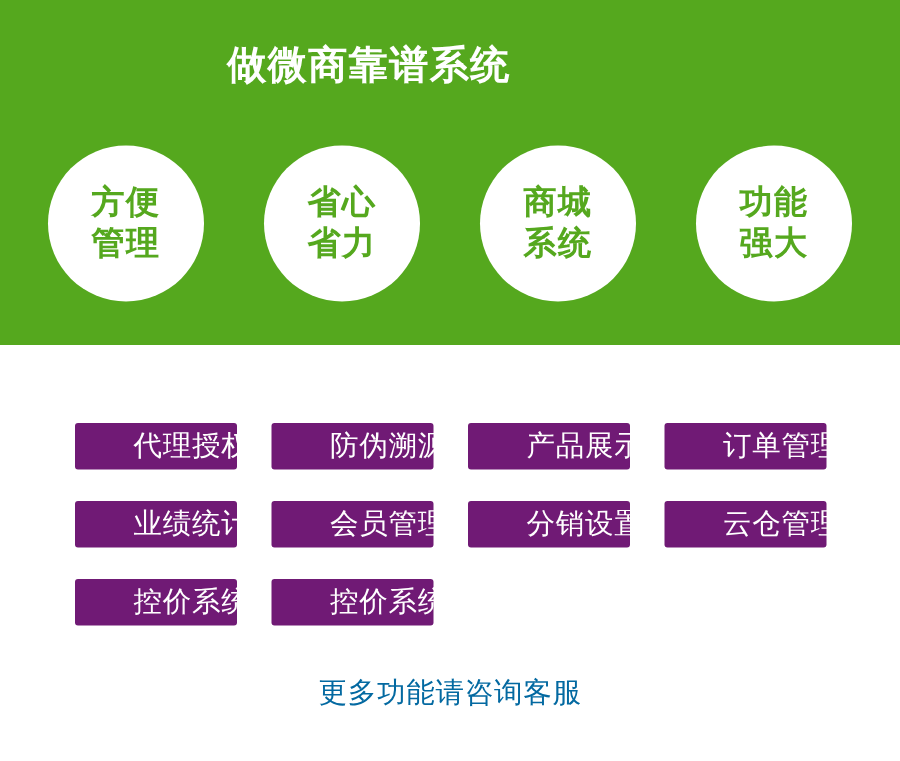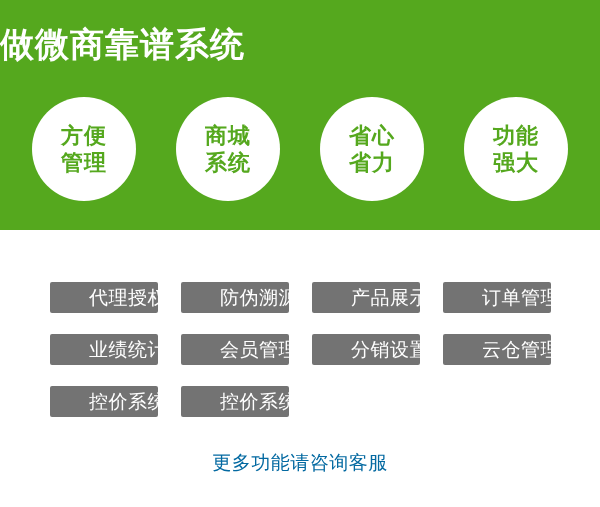--- a/index.html
+++ b/index.html
@@ -28,22 +28,23 @@
     width: 600px;
     height: 230px;
     background: #55a81e;
     overflow: hidden;
   }
   .hero-title {
     position: absolute;
     left: 0;
     top: 22px;
     width: 492px;
+    text-align: center;
     color: #ffffff;
-    font-size: 34px;
+    font-size: 26px;
     font-weight: bold;
     letter-spacing: 1px;
     line-height: 44px;
     white-space: nowrap;
   }
 
   .circle-row {
     position: absolute;
     left: 0;
     top: 97px;
@@ -81,21 +82,21 @@
     left: 50px;
     top: 282px;
     width: 500px;
     display: grid;
     grid-template-columns: repeat(4, 108px);
     grid-auto-rows: 31px;
     column-gap: 23px;
     row-gap: 21px;
   }
   .tag {
-    background: #737373;
+    background: #701a75;
     border-radius: 2px;
     color: #ffffff;
     font-size: 19px;
     font-weight: normal;
     display: flex;
     justify-content: center;
     align-items: center;
     letter-spacing: 0.5px;
     white-space: nowrap;
     line-height: 31px;
@@ -126,27 +127,27 @@
     <div class="hero-title">做微商靠谱系统</div>
 
     <div class="circle-row">
 
       <div class="circle">
         <span class="circle-line">方便</span>
         <span class="circle-line">管理</span>
       </div>
 
       <div class="circle">
-        <span class="circle-line">商城</span>
-        <span class="circle-line">系统</span>
+        <span class="circle-line">省心</span>
+        <span class="circle-line">省力</span>
       </div>
 
       <div class="circle">
-        <span class="circle-line">省心</span>
-        <span class="circle-line">省力</span>
+        <span class="circle-line">商城</span>
+        <span class="circle-line">系统</span>
       </div>
 
       <div class="circle">
         <span class="circle-line">功能</span>
         <span class="circle-line">强大</span>
       </div>
 
     </div>
   </div>
 

